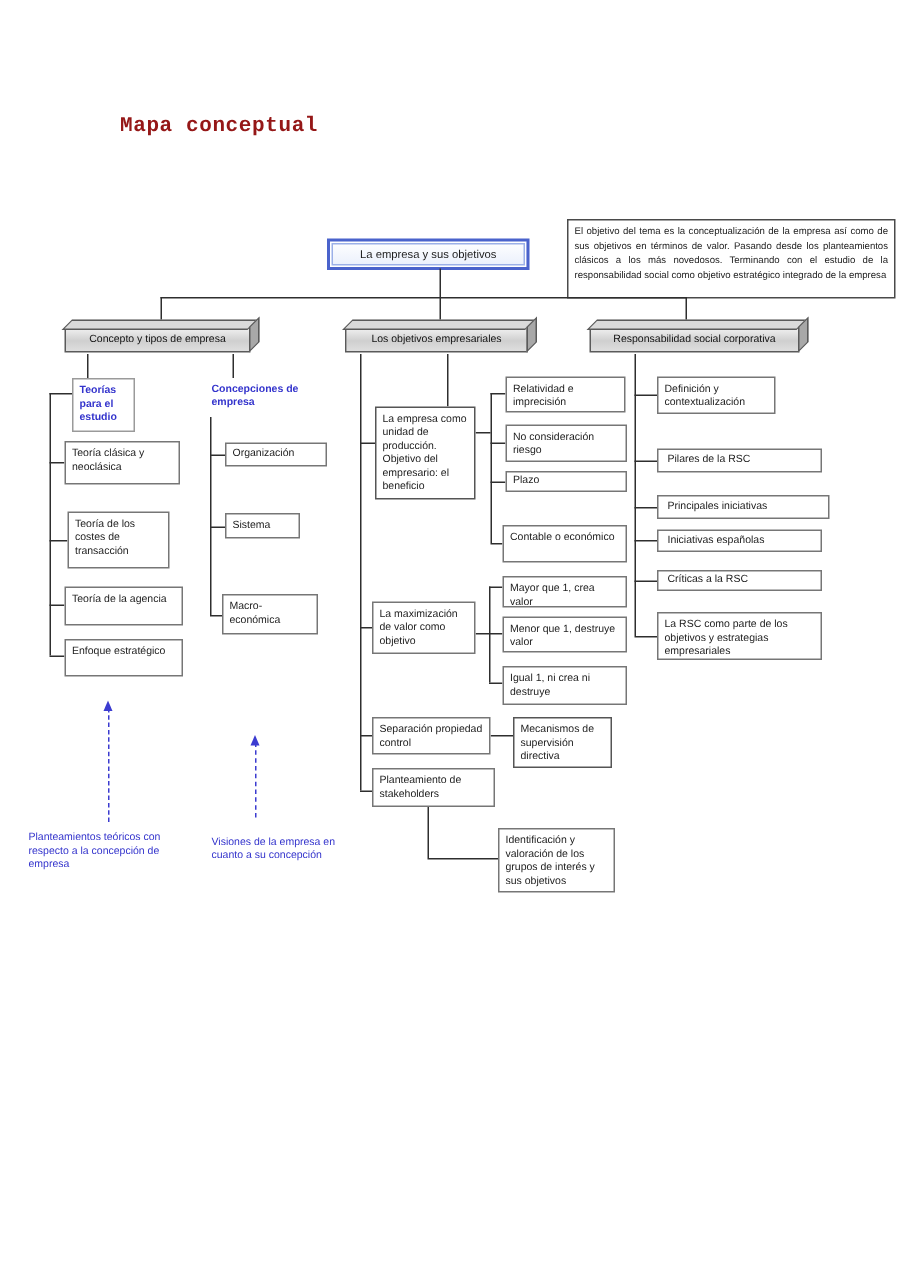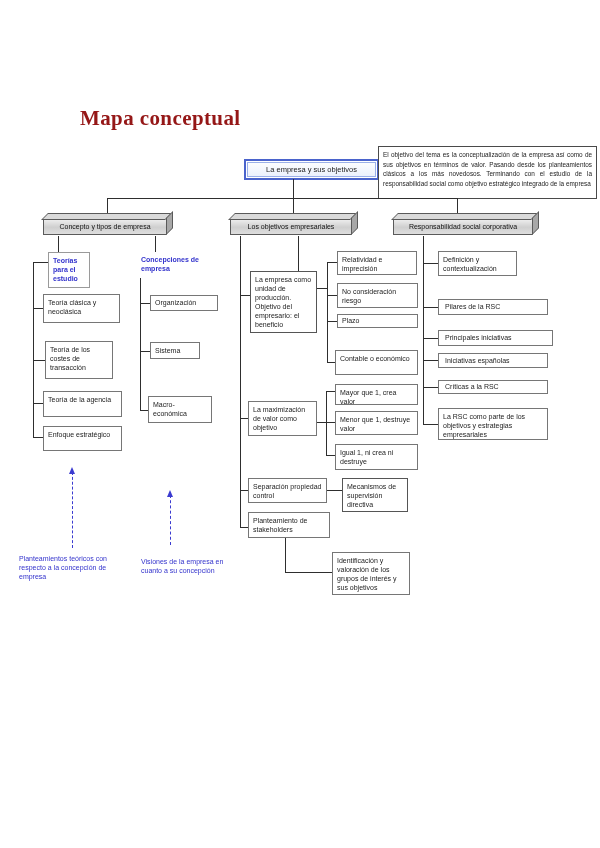--- a/index.html
+++ b/index.html
@@ -1,20 +1,20 @@
 <!DOCTYPE html>
 <html><head>
 <meta charset="utf-8">
 <style>
   html,body { margin:0; padding:0; background:#ffffff; }
   .page { position:relative; width:600px; height:848px; background:#ffffff; overflow:hidden;
           font-family:"Liberation Sans", sans-serif; }
 
-  .title { position:absolute; left:80px; top:106px;
-           font-family:Liberation Serif, serif; font-weight:bold; font-size:21px;
+  .title { position:absolute; left:80px; top:76px;
+           font-family:Liberation Mono, monospace; font-weight:bold; font-size:14px;
            color:#951717; letter-spacing:0.4px; }
 
   
   .node { position:absolute; box-sizing:border-box; background:#ffffff;
           border:1px solid #767676; color:#1c1c1c;
           font-size:7px; line-height:1.3; padding:3px 4px; }
   .center { display:flex; align-items:center; justify-content:center; text-align:center; padding:1px 2px; }
   .vcenter { display:flex; align-items:center; }
   .blue { color:#3333cc; font-weight:bold; }
   .noborder { border:none; background:transparent; }
@@ -48,21 +48,21 @@
   .uparrow::before { content:""; position:absolute; top:-8px; left:-4px;
                      border:3.5px solid transparent; border-bottom:7px solid #3b3bd0; }
 </style>
 </head>
 <body>
 
 <div class="page">
 
   <div class="title">Mapa conceptual</div>
 
-  <div class="node root center" style="left:218px;top:159px;width:135px;height:21px;margin-left:26px;">La empresa y sus objetivos</div>
+  <div class="node root center" style="left:218px;top:159px;width:135px;height:21px;">La empresa y sus objetivos</div>
   <div class="node summary" style="left:378px;top:146px;width:219px;height:53px;">El objetivo del tema es la conceptualización de la empresa así como de sus objetivos en términos de valor. Pasando desde los planteamientos clásicos a los más novedosos. Terminando con el estudio de la responsabilidad social como objetivo estratégico integrado de la empresa</div>
 
   <div class="vl" style="left:293px;top:179px;height:19px;"></div>
   <div class="hl" style="left:107px;top:198px;width:351px;"></div>
   <div class="vl" style="left:107px;top:198px;height:16px;"></div>
   <div class="vl" style="left:293px;top:198px;height:16px;"></div>
   <div class="vl" style="left:457px;top:198px;height:16px;"></div>
 
   <div class="hdr" style="left:43px;top:218px;width:124px;height:17px;">Concepto y tipos de empresa</div>
   <div class="hdr" style="left:230px;top:218px;width:122px;height:17px;">Los objetivos empresariales</div>

